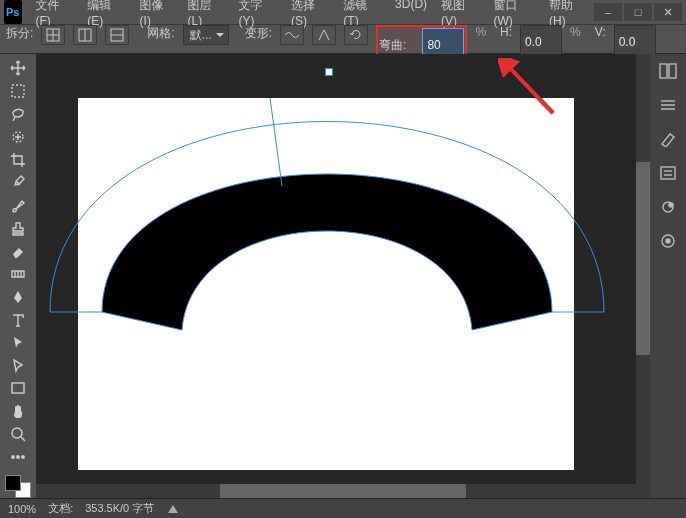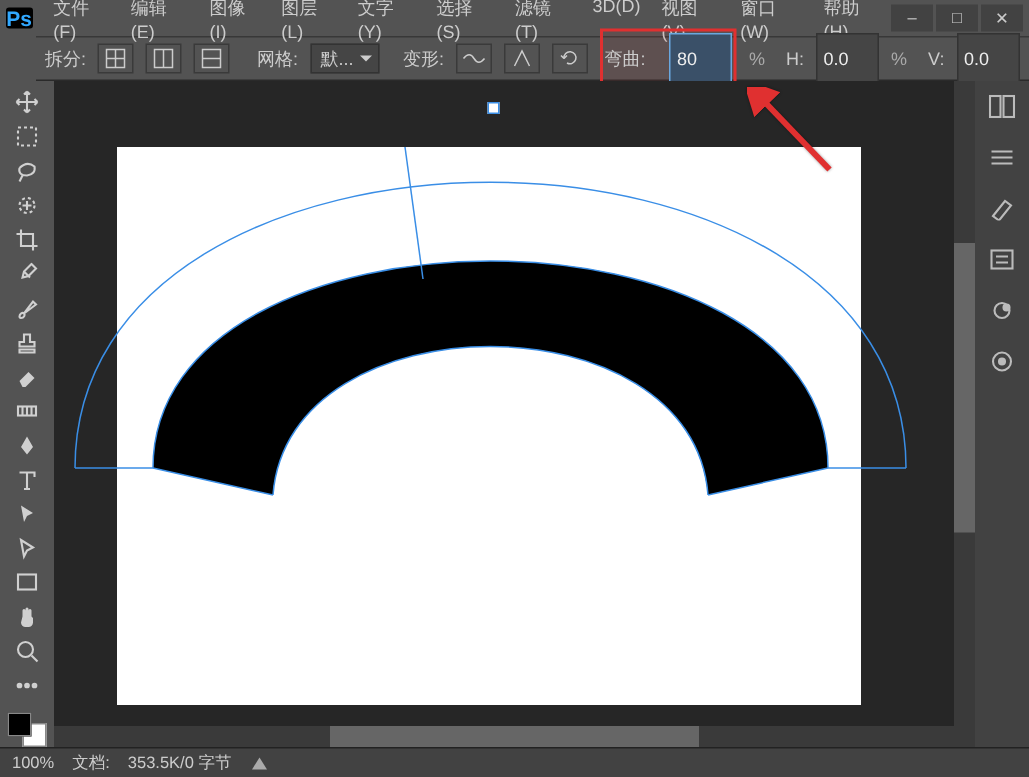--- a/index.html
+++ b/index.html
@@ -1,25 +1,25 @@
 <!DOCTYPE html>
 <html><head>
 <meta charset="utf-8">
 <style>
 * { margin: 0; padding: 0; box-sizing: border-box; user-select: none; }
 body { width: 686px; height: 518px; background: #535353; font-family: "Microsoft YaHei", sans-serif; font-size: 12px; color: #ccc; overflow: hidden; position: relative; }
 
 .titlebar { height: 24px; background: #535353; display: flex; align-items: center; padding: 0 4px; }
-.ps-logo { width: 18px; height: 14px; background: #000000; color: #31a8ff; font-size: 14px; font-weight: bold; display: flex; align-items: center; justify-content: center; margin-right: 8px; border-radius: 2px; }
+.ps-logo { width: 18px; height: 24px; background: #000000; color: #31a8ff; font-size: 11px; font-weight: bold; display: flex; align-items: center; justify-content: center; margin-right: 8px; border-radius: 2px; }
 .menu { display: flex; gap: 2px; }
 .menu-item { padding: 2px 6px; cursor: pointer; }
 .win-btns { margin-left: auto; display: flex; gap: 2px; }
 .win-btn { width: 28px; height: 18px; background: #424242; display: flex; align-items: center; justify-content: center; cursor: pointer; font-size: 11px; }
 
-.optbar { height: 30px; background: #535353; border-top: 1px solid #383838; border-bottom: 1px solid #2a2a2a; display: flex; align-items: center; padding: 0 6px; gap: 8px; margin-left: 24px; }
+.optbar { height: 30px; background: #535353; border-top: 1px solid #383838; border-bottom: 1px solid #2a2a2a; display: flex; align-items: flex-start; padding: 0 6px; gap: 8px; }
 .optbar .lbl { color: #ccc; }
 .opt-icon { width: 24px; height: 20px; border: 1px solid #3a3a3a; background: #535353; display: flex; align-items: center; justify-content: center; cursor: pointer; }
 .opt-icon svg { stroke: #ccc; fill: none; }
 .dropdown { background: #454545; border: 1px solid #333; padding: 1px 16px 1px 6px; position: relative; height: 20px; display: flex; align-items: center; }
 .dropdown::after { content: ""; position: absolute; right: 4px; top: 7px; border: 4px solid transparent; border-top-color: #ccc; }
 .num-input { background: #454545; border: 1px solid #333; color: #eee; padding: 1px 4px; width: 42px; height: 34px; display: flex; align-items: center; }
 .pct { color: #aaa; }
 .highlight { border: 2px solid #e03030; padding: 1px; display: flex; align-items: center; gap: 16px; background: rgba(224,48,48,0.08); }
 .highlight .num-input { border-color: #6aa8e0; background: #3a5068; }
 

